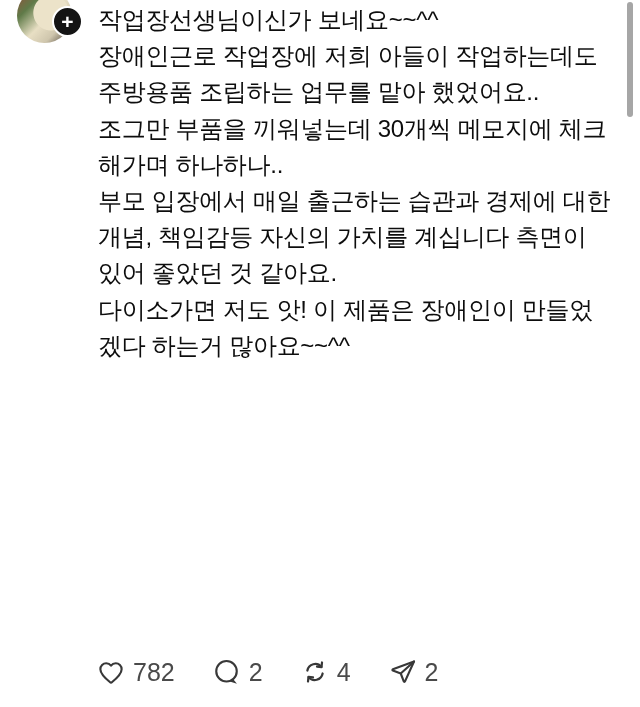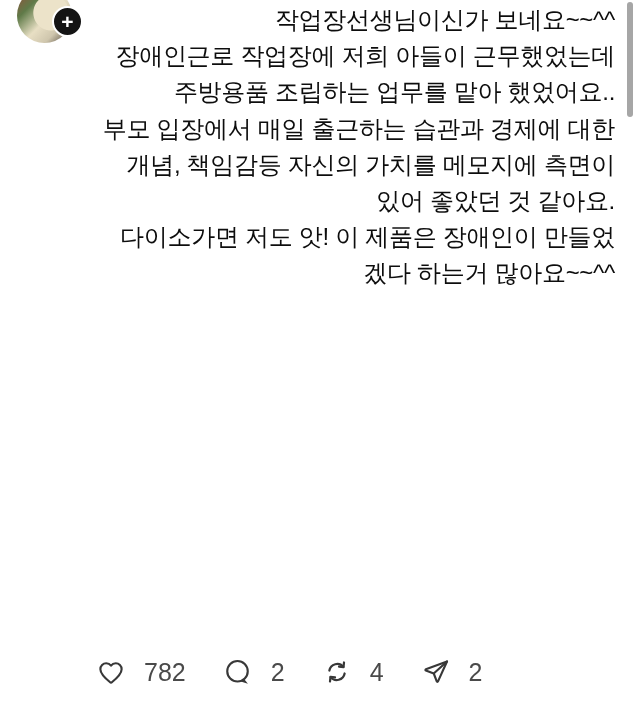--- a/index.html
+++ b/index.html
@@ -39,41 +39,40 @@
     color: var(--badge-fg);
     display: flex; align-items: center; justify-content: center;
     font-size: 21px; font-weight: 700; line-height: 1;
     cursor: pointer;
   }
   .content {
     position: absolute;
     left: 98px; top: 0;
     width: 517px;
     padding-top: 2px;
-    text-align: right;
   }
   .content p {
     font-size: 24px;
     line-height: 36.2px;
     color: var(--text);
     letter-spacing: -0.3px;
     word-break: break-all;
     white-space: pre-wrap;
   }
   .actions {
     position: absolute;
     left: 96px; top: 657px;
     display: flex;
     align-items: center;
     gap: 37px;
   }
   .action {
     display: flex;
     align-items: center;
-    gap: 18px;
+    gap: 7px;
     color: var(--icon);
     cursor: pointer;
     background: none; border: none;
     font-family: inherit;
   }
   .action svg { display: block; }
   .action .count {
     font-size: 25px;
     color: var(--count);
     line-height: 1;
@@ -90,22 +89,23 @@
 <body>
 
 <div class="avatar"></div>
 
 <div class="follow-badge">
   <span>+</span>
 </div>
 
 <div class="content">
     <p>작업장선생님이신가 보네요~~^^</p>
-    <p>장애인근로 작업장에 저희 아들이 근무했었는데 주방용품 조립하는 업무를 맡아 했었어요..</p>
-    <p>부모 입장에서 매일 출근하는 습관과 경제에 대한 개념, 책임감등 자신의 가치를 메모지에 측면이 있어 좋았던 것 같아요.</p>
+    <p>장애인근로 작업장에 저희 아들이 작업하는데도 주방용품 조립하는 업무를 맡아 했었어요..</p>
+    <p>조그만 부품을 끼워넣는데 30개씩 메모지에 체크해가며 하나하나..</p>
+    <p>부모 입장에서 매일 출근하는 습관과 경제에 대한 개념, 책임감등 자신의 가치를 계십니다 측면이 있어 좋았던 것 같아요.</p>
     <p>다이소가면 저도 앗! 이 제품은 장애인이 만들었겠다 하는거 많아요~~^^</p>
   </div>
 
 <div class="actions">
 
   <button class="action">
     <span>
       <svg width="30" height="30" viewBox="0 0 24 24" fill="none" stroke="currentColor" stroke-width="1.7" stroke-linecap="round" stroke-linejoin="round">
         <path d="M12 20.5c-.3 0-.5-.1-.7-.3C6 15.9 3.5 13 3.5 9.8 3.5 7.1 5.6 5 8.2 5c1.5 0 2.9.7 3.8 1.9C12.9 5.7 14.3 5 15.8 5c2.6 0 4.7 2.1 4.7 4.8 0 3.2-2.5 6.1-7.8 10.4-.2.2-.4.3-.7.3z"></path>
       </svg>

